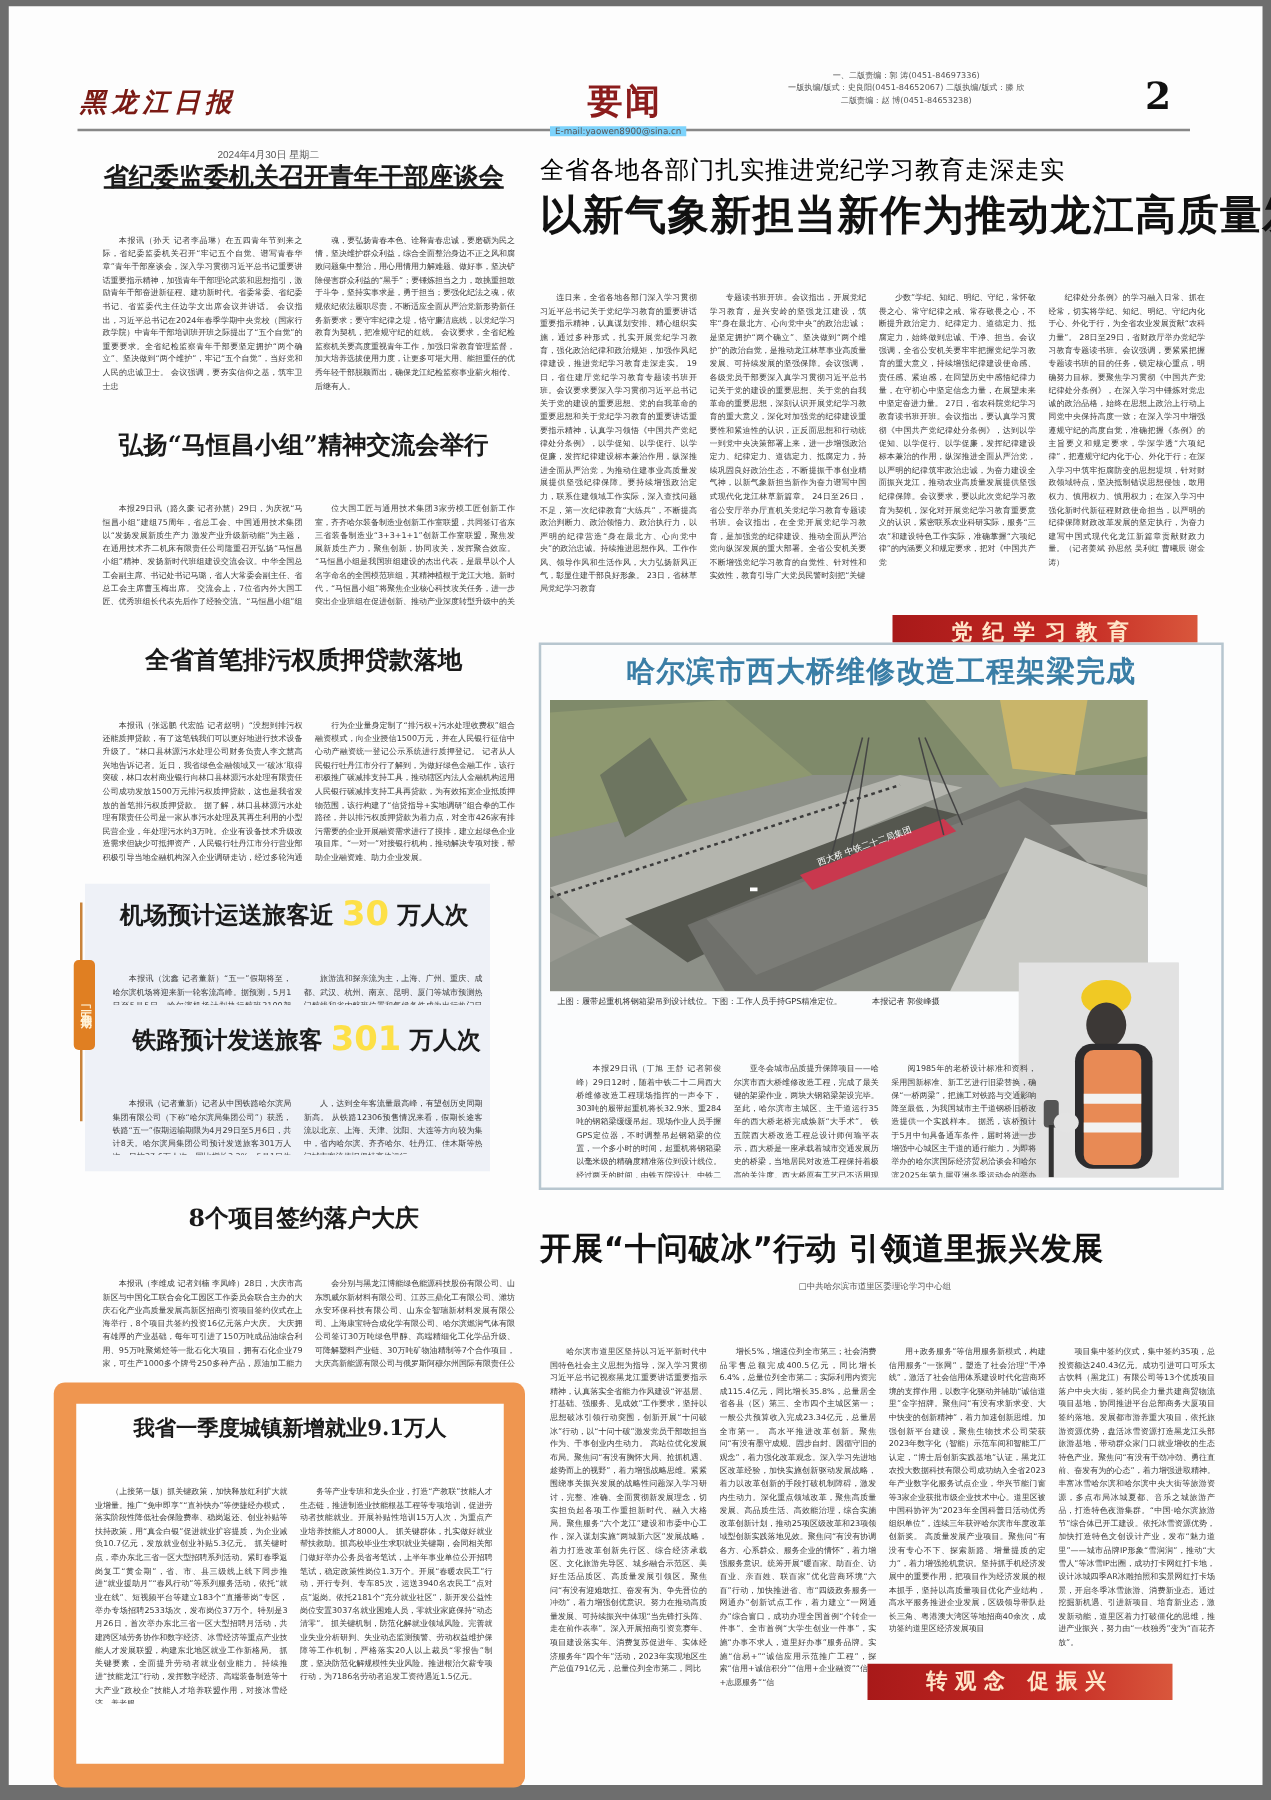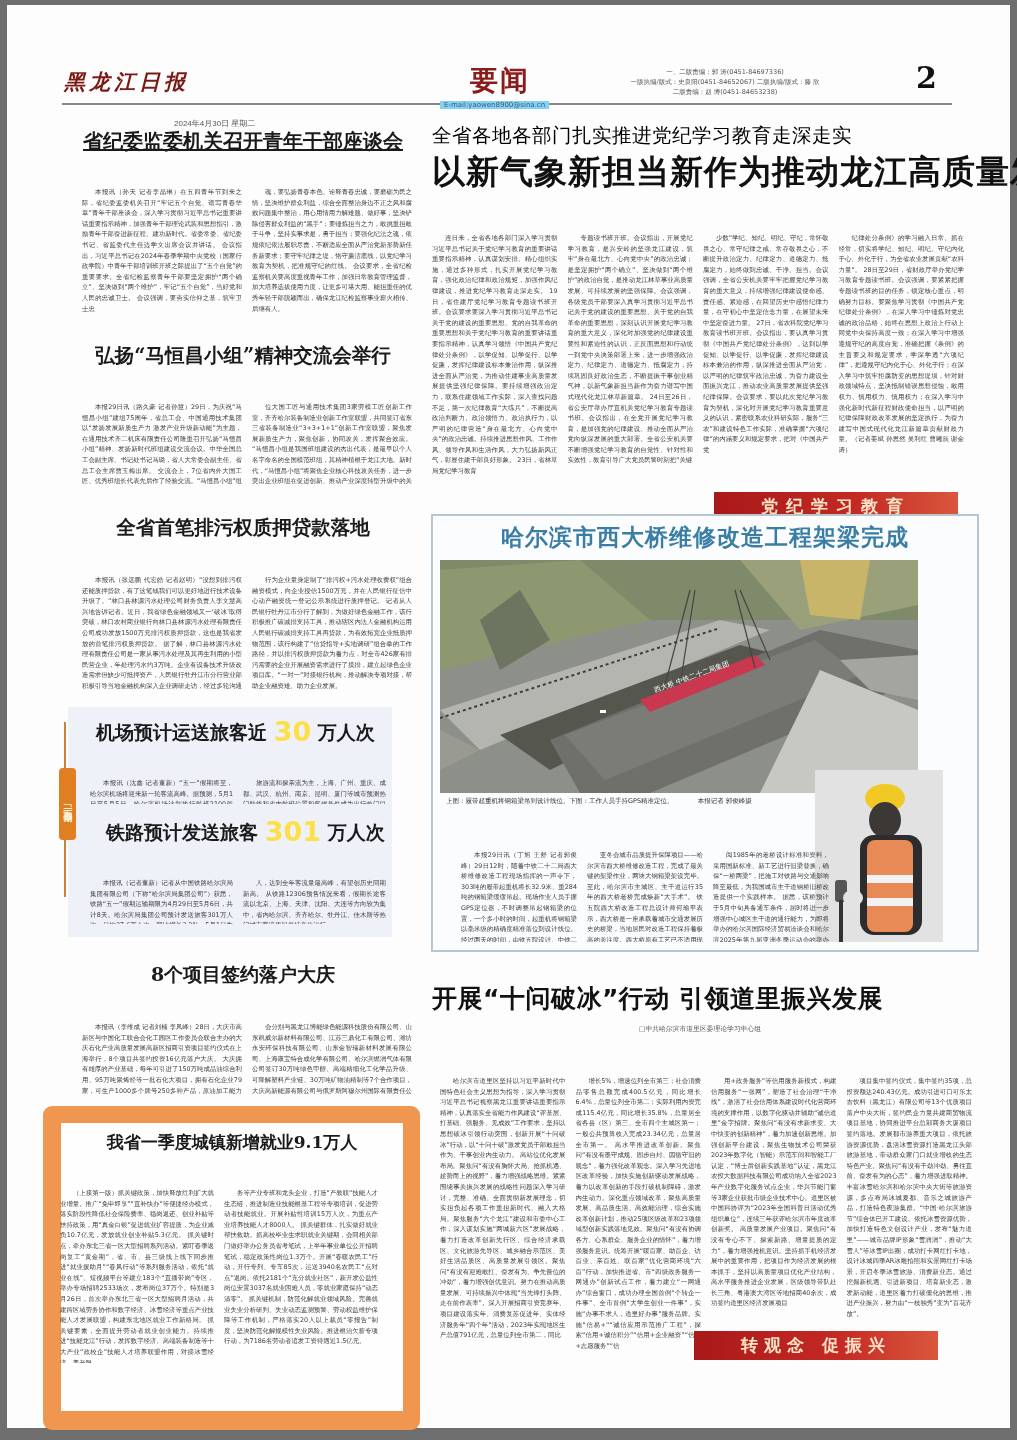--- a/index.html
+++ b/index.html
@@ -6,21 +6,21 @@
   html, body { width: 1017px; height: 1440px; overflow: hidden; background: #6e6e6e; }
   body { position: relative; font-family: "DejaVu Serif", serif; color: #222; }
 
   .page { position: absolute; left: 7px; top: 5px; width: 1003px; height: 1423px; background: #fdfdfd; }
 
   
   .mast-logo { position: absolute; left: 64px; top: 68px; font-family: "DejaVu Serif", serif; font-style: italic; font-weight: bold; font-size: 21px; letter-spacing: 4px; color: #7a1a14; }
   .mast-date { position: absolute; left: 174px; top: 78px; font-size: 8px; color: #555; font-family: Liberation Sans, sans-serif; margin-top: 40px; }
   .mast-section { position: absolute; left: 470px; top: 62px; font-size: 28px; font-weight: bold; color: #8b1c1c; letter-spacing: 2px; }
   .mast-email { position: absolute; left: 440px; top: 101px; font-size: 7px; color: #555; font-family: "DejaVu Sans", sans-serif; background: #7dd3fc; padding: 0 4px; }
-  .mast-editors { position: absolute; left: 620px; top: 67px; width: 210px; font-size: 6.5px; color: #555; line-height: 10px; text-align: center; font-family: "DejaVu Sans", sans-serif; }
+  .mast-editors { position: absolute; left: 620px; top: 55px; width: 210px; font-size: 6.5px; color: #555; line-height: 10px; text-align: center; font-family: "DejaVu Sans", sans-serif; }
   .mast-page { position: absolute; left: 916px; top: 60px; font-size: 30px; font-weight: bold; color: #111; }
   .mast-rule { position: absolute; left: 62px; top: 103px; width: 890px; height: 2px; background: #888; }
 
   
   .headline { position: absolute; text-align: center; font-weight: bold; color: #1a1a1a; white-space: nowrap; }
   .sans { font-family: "DejaVu Sans", sans-serif; }
   .text-cols { position: absolute; display: flex; gap: 10px; }
   .col { flex: 1; font-size: 6.4px; line-height: 10.6px; color: #3a3a3a; text-align: justify; overflow: hidden; font-family: "DejaVu Sans", sans-serif; text-indent: 13px; margin-top: 30px; }
 
   
@@ -108,21 +108,21 @@
 
 <div class="headline" style="left:68px; top:962px; width:350px; font-size:19px;">8个项目签约落户大庆</div>
 <div class="text-cols" style="left:82px; top:992px; width:330px; height:105px;">
   <div class="col">本报讯（李维成 记者刘楠 李凤峰）28日，大庆市高新区与中国化工联合会化工园区工作委员会联合主办的大庆石化产业高质量发展高新区招商引资项目签约仪式在上海举行，8个项目共签约投资16亿元落户大庆。 大庆拥有雄厚的产业基础，每年可引进了150万吨成品油综合利用、95万吨聚烯烃等一批石化大项目，拥有石化企业79家，可生产1000多个牌号250多种产品，原油加工能力1900万吨。 经过深入对接交流论证，大庆高新区管委</div>
   <div class="col">会分别与黑龙江博能绿色能源科技股份有限公司、山东凯威尔新材料有限公司、江苏三鼎化工有限公司、潍坊永安环保科技有限公司、山东金智瑞新材料发展有限公司、上海康宝特合成化学有限公司、哈尔滨燃润气体有限公司签订30万吨绿色甲醇、高端精细化工化学品升级、可降解塑料产业链、30万吨矿物油精制等7个合作项目，大庆高新能源有限公司与俄罗斯阿穆尔州国际有限责任公司签订中俄石油石化产品跨境贸易合作项目。签约金额计签约额达16.2亿元。</div>
 </div>
 
 <div class="orange-frame"></div>
 <div class="orange-inner"></div>
 <div class="headline" style="left:61px; top:1131px; width:342px; font-size:17px;">我省一季度城镇新增就业9.1万人</div>
-<div class="text-cols" style="left:60px; top:1158px; width:318px; height:205px;">
+<div class="text-cols" style="left:76px; top:1158px; width:318px; height:205px;">
   <div class="col">（上接第一版）抓关键政策，加快释放红利扩大就业增量。推广“免申即享”“直补快办”等便捷经办模式，落实阶段性降低社会保险费率、稳岗返还、创业补贴等扶持政策，用“真金白银”促进就业扩容提质，为企业减负10.7亿元，发放就业创业补贴5.3亿元。 抓关键时点，牵办东北三省一区大型招聘系列活动。紧盯春季返岗复工“黄金期”，省、市、县三级线上线下同步推进“就业援助月”“春风行动”等系列服务活动，依托“就业在线”、短视频平台等建立183个“直播带岗”专区，举办专场招聘2533场次，发布岗位37万个。特别是3月26日，首次举办东北三省一区大型招聘月活动，共建跨区域劳务协作和数字经济、冰雪经济等重点产业技能人才发展联盟，构建东北地区就业工作新格局。 抓关键要素，全面提升劳动者就业创业能力。持续推进“技能龙江”行动，发挥数字经济、高端装备制造等十大产业“政校企”技能人才培养联盟作用，对接冰雪经济、养老服</div>
   <div class="col">务等产业专班和龙头企业，打造“产教联”技能人才生态链，推进制造业技能根基工程等专项培训，促进劳动者技能就业。开展补贴性培训15万人次，为重点产业培养技能人才8000人。 抓关键群体，扎实做好就业帮扶救助。抓高校毕业生求职就业关键期，会同相关部门做好举办公务员省考笔试，上半年事业单位公开招聘笔试，稳定政策性岗位1.3万个。开展“春暖农民工”行动，开行专列、专车85次，运送3940名农民工“点对点”返岗。依托2181个“充分就业社区”，新开发公益性岗位安置3037名就业困难人员，零就业家庭保持“动态清零”。 抓关键机制，防范化解就业领域风险。完善就业失业分析研判、失业动态监测预警、劳动权益维护保障等工作机制，严格落实20人以上裁员“零报告”制度，坚决防范化解规模性失业风险。推进根治欠薪专项行动，为7186名劳动者追发工资待遇近1.5亿元。</div>
 </div>
 
 <div class="kicker">全省各地各部门扎实推进党纪学习教育走深走实</div>
 <div class="main-head">以新气象新担当新作为推动龙江高质量发展</div>
 <div class="text-cols" style="left:432px; top:203px; width:532px; height:290px;">
   <div class="col">连日来，全省各地各部门深入学习贯彻习近平总书记关于党纪学习教育的重要讲话重要指示精神，认真谋划安排、精心组织实施，通过多种形式，扎实开展党纪学习教育，强化政治纪律和政治规矩，加强作风纪律建设，推进党纪学习教育走深走实。 19日，省住建厅党纪学习教育专题读书班开班。会议要求要深入学习贯彻习近平总书记关于党的建设的重要思想、党的自我革命的重要思想和关于党纪学习教育的重要讲话重要指示精神，认真学习领悟《中国共产党纪律处分条例》，以学促知、以学促行、以学促廉，发挥纪律建设标本兼治作用，纵深推进全面从严治党，为推动住建事业高质量发展提供坚强纪律保障。要持续增强政治定力，联系住建领域工作实际，深入查找问题不足，第一次纪律教育“大练兵”，不断提高政治判断力、政治领悟力、政治执行力，以严明的纪律营造“身在最北方、心向党中央”的政治忠诚。持续推进思想作风、工作作风、领导作风和生活作风，大力弘扬新风正气，彰显住建干部良好形象。 23日，省林草局党纪学习教育</div>
   <div class="col">专题读书班开班。会议指出，开展党纪学习教育，是兴安岭的坚强龙江建设，筑牢“身在最北方、心向党中央”的政治忠诚；是坚定拥护“两个确立”、坚决做到“两个维护”的政治自觉，是推动龙江林草事业高质量发展、可持续发展的坚强保障。会议强调，各级党员干部要深入真学习贯彻习近平总书记关于党的建设的重要思想、关于党的自我革命的重要思想，深刻认识开展党纪学习教育的重大意义，深化对加强党的纪律建设重要性和紧迫性的认识，正反面思想和行动统一到党中央决策部署上来，进一步增强政治定力、纪律定力、道德定力、抵腐定力，持续巩固良好政治生态，不断提振干事创业精气神，以新气象新担当新作为奋力谱写中国式现代化龙江林草新篇章。 24日至26日，省公安厅举办厅直机关党纪学习教育专题读书班。会议指出，在全党开展党纪学习教育，是加强党的纪律建设、推动全面从严治党向纵深发展的重大部署。全省公安机关要不断增强党纪学习教育的自觉性、针对性和实效性，教育引导广大党员民警时刻把“关键</div>
   <div class="col" style="max-height:248px;">少数”学纪、知纪、明纪、守纪，常怀敬畏之心、常守纪律之戒、常存敬畏之心，不断提升政治定力、纪律定力、道德定力、抵腐定力，始终做到忠诚、干净、担当。会议强调，全省公安机关要牢牢把握党纪学习教育的重大意义，持续增强纪律建设使命感、责任感、紧迫感，在回望历史中感悟纪律力量，在守初心中坚定信念力量，在展望未来中坚定奋进力量。 27日，省农科院党纪学习教育读书班开班。会议指出，要认真学习贯彻《中国共产党纪律处分条例》，达到以学促知、以学促行、以学促廉，发挥纪律建设标本兼治的作用，纵深推进全面从严治党，以严明的纪律筑牢政治忠诚，为奋力建设全面振兴龙江，推动农业高质量发展提供坚强纪律保障。会议要求，要以此次党纪学习教育为契机，深化对开展党纪学习教育重要意义的认识，紧密联系农业科研实际，服务“三农”和建设特色工作实际，准确掌握“六项纪律”的内涵要义和规定要求，把对《中国共产党</div>

